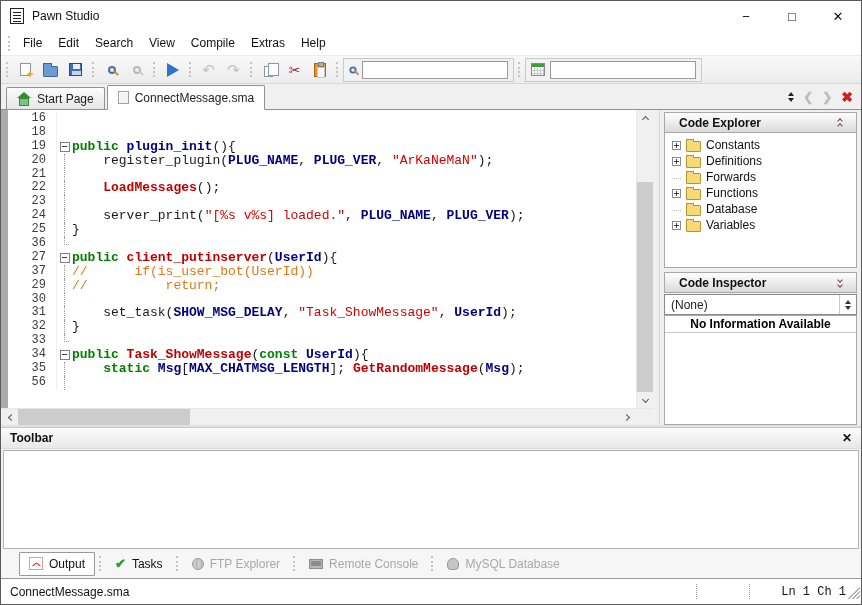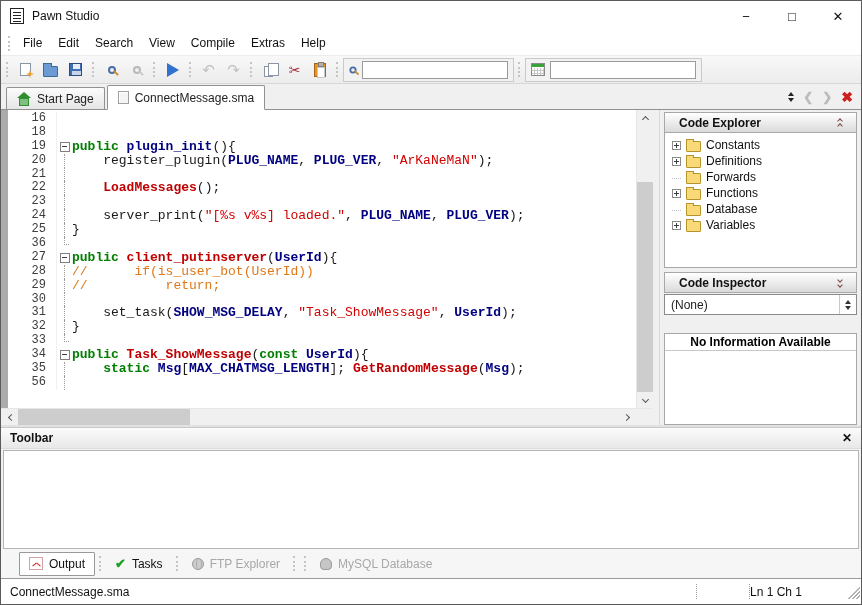--- a/index.html
+++ b/index.html
@@ -121,21 +121,21 @@
   .plusbox::after{content:"";position:absolute;left:3px;top:1px;height:5px;border-left:1px solid #404040;}
   .plus-spacer{width:9px;height:9px;flex:none;border-bottom:1px dotted #c0c0c0;margin-top:-6px;}
   .folder{width:15px;height:11px;flex:none;background:#f7d978;border:1px solid #b8922a;border-radius:1px;position:relative;margin-top:2px;}
   .folder::before{content:"";position:absolute;top:-3px;left:-1px;width:6px;height:2px;background:#f7d978;border:1px solid #b8922a;border-bottom:none;}
   .inspector-gap{height:4px;flex:none;}
   .dropdown{height:21px;flex:none;border:1px solid #8a8a8a;background:#fff;display:flex;align-items:center;font-size:12px;color:#222;padding-left:6px;margin-top:1px;}
   .dd-spin{margin-left:auto;width:17px;height:100%;border-left:1px solid #c8c8c8;display:flex;flex-direction:column;align-items:center;justify-content:center;gap:2px;}
   .dd-spin i{width:0;height:0;border-left:3px solid transparent;border-right:3px solid transparent;}
   .dd-spin .up{border-bottom:4px solid #333;}
   .dd-spin .dn{border-top:4px solid #333;}
-  .insp-body{flex:1;background:#fff;border:1px solid #a8a8a8;margin-top:18px;display:flex;flex-direction:column;}
+  .insp-body{flex:1;background:#fff;border:1px solid #a8a8a8;margin-top:0;display:flex;flex-direction:column;}
   .insp-head{height:17px;border-bottom:1px solid #c8c8c8;display:flex;align-items:center;justify-content:center;font-size:12px;font-weight:bold;color:#000;}
 
   
   .bottom{flex:none;height:153px;display:flex;flex-direction:column;background:#f2f2f2;border-top:2px solid #e2e2e2;}
   .bottom-header{height:22px;flex:none;display:flex;align-items:center;justify-content:space-between;padding:0 9px;
     font-size:12px;font-weight:bold;color:#111;background:linear-gradient(#fbfbfb,#e8e8e8);border-top:1px solid #c8c8c8;border-bottom:1px solid #dcdcdc;gap:44px;}
   .panel-close{font-size:12px;color:#111;font-weight:bold;line-height:1;}
   .bottom-content{flex:1;margin:1px 2px 0 2px;background:#fff;border:1px solid #b4b4b4;}
   .bottom-tabs{height:29px;flex:none;display:flex;align-items:center;background:#f6f6f6;padding-left:18px;}
   .btab{display:flex;align-items:center;gap:6px;padding:4px 9px;font-size:12px;color:#111;}
@@ -149,21 +149,21 @@
   .ic-globe::before{content:"";position:absolute;left:3px;top:0;bottom:0;width:4px;border-left:1px solid #a8a8a8;border-right:1px solid #a8a8a8;border-radius:50%;}
   .ic-console{width:14px;height:10px;background:#b8b8b8;border:1px solid #909090;position:relative;}
   .ic-console::before{content:"";position:absolute;left:1px;top:1px;right:1px;height:5px;background:#8c8c8c;}
   .ic-db{width:12px;height:12px;background:#c6c6c6;border:1px solid #9a9a9a;border-radius:6px 6px 4px 4px;}
 
   
   .statusbar{flex:1;display:flex;align-items:center;background:#fff;border-top:1px solid #9a9a9a;padding:0 1px 0 9px;font-size:12px;color:#111;}
   .status-file{flex:none;}
   .status-right{margin-left:auto;display:flex;align-items:center;}
   .vsep{border-left:1px dotted #9a9a9a;height:15px;}
-  .status-pos{width:96px;text-align:left;}
+  .status-pos{width:96px;text-align:right;font-family:Liberation Mono, monospace;}
   .grip-corner{width:14px;height:14px;align-self:flex-end;
     background:linear-gradient(135deg,transparent 0 56%,#b0b0b0 56% 63%,transparent 63% 70%,#b0b0b0 70% 77%,transparent 77% 84%,#b0b0b0 84% 91%,transparent 91%);}
 </style>
 </head>
 <body>
 
 <div class="window">
 
   <div class="titlebar">
     <span class="app-icon"></span>
@@ -276,21 +276,21 @@
             <div class="code-row"><span class="ln">18</span><span class="fold"></span><span class="code"></span></div>
             <div class="code-row"><span class="ln">19</span><span class="fold box"></span><span class="code"><span class="t-k">public </span><span class="t-i">plugin_init</span><span class="t-p">(){</span></span></div>
             <div class="code-row"><span class="ln">20</span><span class="fold line"></span><span class="code"><span class="t-p">    register_plugin(</span><span class="t-i">PLUG_NAME</span><span class="t-p">, </span><span class="t-i">PLUG_VER</span><span class="t-p">, </span><span class="t-s">"ArKaNeMaN"</span><span class="t-p">);</span></span></div>
             <div class="code-row"><span class="ln">21</span><span class="fold line"></span><span class="code"></span></div>
             <div class="code-row"><span class="ln">22</span><span class="fold line"></span><span class="code"><span class="t-p">    </span><span class="t-f">LoadMessages</span><span class="t-p">();</span></span></div>
             <div class="code-row"><span class="ln">23</span><span class="fold line"></span><span class="code"></span></div>
             <div class="code-row"><span class="ln">24</span><span class="fold line"></span><span class="code"><span class="t-p">    server_print(</span><span class="t-s">"[%s v%s] loaded."</span><span class="t-p">, </span><span class="t-i">PLUG_NAME</span><span class="t-p">, </span><span class="t-i">PLUG_VER</span><span class="t-p">);</span></span></div>
             <div class="code-row"><span class="ln">25</span><span class="fold line"></span><span class="code"><span class="t-p">}</span></span></div>
             <div class="code-row"><span class="ln">36</span><span class="fold end"></span><span class="code"></span></div>
             <div class="code-row"><span class="ln">27</span><span class="fold box"></span><span class="code"><span class="t-k">public </span><span class="t-f">client_putinserver</span><span class="t-p">(</span><span class="t-i">UserId</span><span class="t-p">){</span></span></div>
-            <div class="code-row"><span class="ln">28</span><span class="fold line"></span><span class="code"><span class="t-c">//      if(is_user_bot(UserId))</span></span></div>
+            <div class="code-row"><span class="ln">37</span><span class="fold line"></span><span class="code"><span class="t-c">//      if(is_user_bot(UserId))</span></span></div>
             <div class="code-row"><span class="ln">29</span><span class="fold line"></span><span class="code"><span class="t-c">//          return;</span></span></div>
             <div class="code-row"><span class="ln">30</span><span class="fold line"></span><span class="code"></span></div>
             <div class="code-row"><span class="ln">31</span><span class="fold line"></span><span class="code"><span class="t-p">    set_task(</span><span class="t-i">SHOW_MSG_DELAY</span><span class="t-p">, </span><span class="t-s">"Task_ShowMessage"</span><span class="t-p">, </span><span class="t-i">UserId</span><span class="t-p">);</span></span></div>
             <div class="code-row"><span class="ln">32</span><span class="fold line"></span><span class="code"><span class="t-p">}</span></span></div>
             <div class="code-row"><span class="ln">33</span><span class="fold end"></span><span class="code"></span></div>
             <div class="code-row"><span class="ln">34</span><span class="fold box"></span><span class="code"><span class="t-k">public </span><span class="t-f">Task_ShowMessage</span><span class="t-p">(</span><span class="t-k">const </span><span class="t-i">UserId</span><span class="t-p">){</span></span></div>
             <div class="code-row"><span class="ln">35</span><span class="fold line"></span><span class="code"><span class="t-p">    </span><span class="t-k">static </span><span class="t-i">Msg</span><span class="t-p">[</span><span class="t-i">MAX_CHATMSG_LENGTH</span><span class="t-p">]; </span><span class="t-f">GetRandomMessage</span><span class="t-p">(</span><span class="t-i">Msg</span><span class="t-p">);</span></span></div>
             <div class="code-row"><span class="ln">56</span><span class="fold line"></span><span class="code"></span></div>
           </div>
         <div class="vscroll">
@@ -395,20 +395,24 @@
         <button class="btab">
           <span class="ic-check">✔</span>
           <span>Tasks</span>
         </button>
         <span class="vgrip"></span>
         <button class="btab disabled">
           <span class="ic-globe"></span>
           <span>FTP Explorer</span>
         </button>
         <span class="vgrip"></span>
+        <button class="btab disabled">
+          <span class="ic-console"></span>
+          <span>Remote Console</span>
+        </button>
         <span class="vgrip"></span>
         <button class="btab disabled">
           <span class="ic-db"></span>
           <span>MySQL Database</span>
         </button>
       </div>
   </div>
 
   <div class="statusbar">
     <span class="status-file">ConnectMessage.sma</span>

